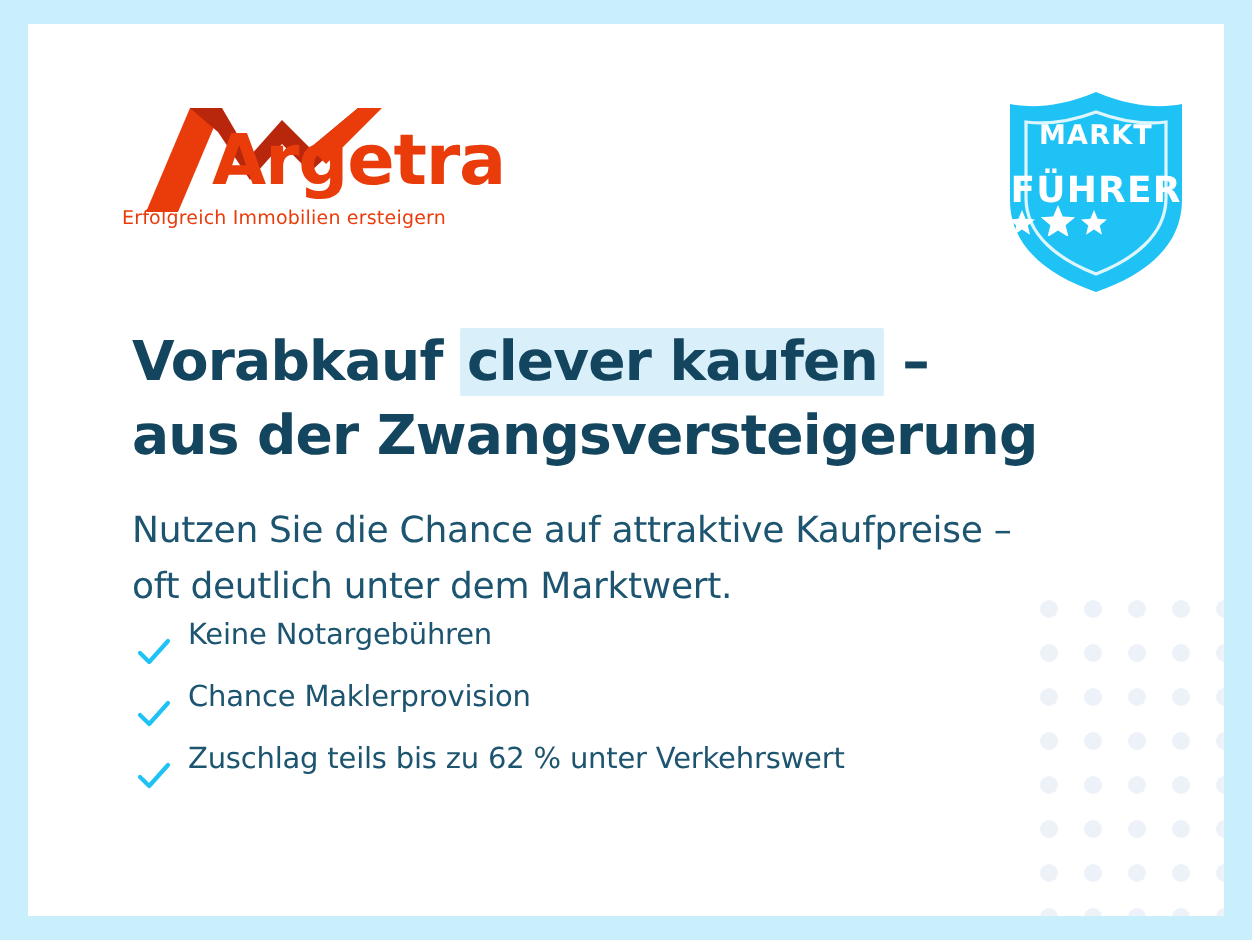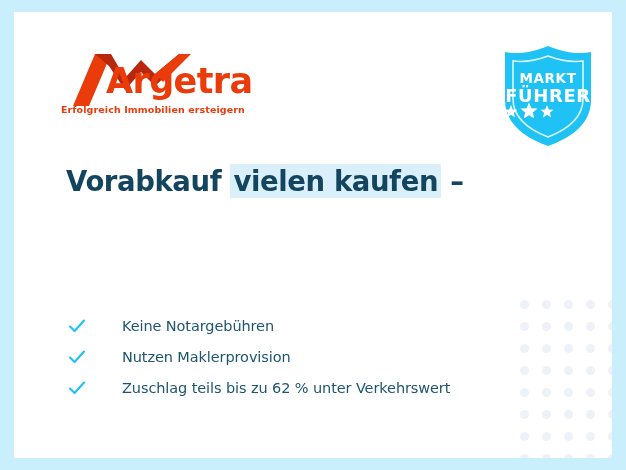--- a/index.html
+++ b/index.html
@@ -79,21 +79,21 @@
     letter-spacing: -0.6px;
     color: #ea3c0a;
     line-height: 1;
   }
   .logo-tagline {
     position: absolute;
     left: 2px;
     top: 52px;
     font-family: "DejaVu Sans", sans-serif;
     font-size: 9.5px;
-    font-weight: bold;
+    font-weight: normal;
     letter-spacing: 0.1px;
     color: #ea3c0a;
     white-space: nowrap;
   }
 
   
   .badge {
     position: absolute;
     left: 487px;
     top: 32px;
@@ -105,21 +105,21 @@
   .badge-line2 {
     position: absolute;
     left: 0;
     width: 94px;
     text-align: center;
     color: #ffffff;
     font-family: "DejaVu Sans", sans-serif;
     font-weight: bold;
     letter-spacing: 0.6px;
   }
-  .badge-line1 { top: 26px; font-size: 13.5px; }
+  .badge-line1 { top: 16px; font-size: 13.5px; }
   .badge-line2 { top: 41px; font-size: 18px; }
   .badge-stars {
     position: absolute;
     left: 0;
     top: 58px;
     width: 94px;
     text-align: center;
     color: #ffffff;
     line-height: 1;
   }
@@ -161,23 +161,21 @@
 
   
   .checklist {
     position: absolute;
     left: 54px;
     top: 298px;
     width: 460px;
   }
   .check-item {
     display: flex;
-    align-items: center;
     height: 31px;
-    gap: 28px;
   }
   .check-icon {
     width: 26px;
     flex: 0 0 26px;
     display: flex;
     align-items: center;
     justify-content: flex-start;
   }
   .check-icon svg { display: block; }
   .check-label {
@@ -262,40 +260,45 @@
       <div class="badge-stars">
         <svg width="56" height="16" viewBox="0 0 56 16" xmlns="http://www.w3.org/2000/svg">
           <polygon points="10,3 11.8,7.4 16.5,7.7 12.9,10.8 14,15.4 10,12.8 6,15.4 7.1,10.8 3.5,7.7 8.2,7.4" fill="#ffffff"></polygon>
           <polygon points="28,0.5 30.4,6.2 36.6,6.6 31.8,10.6 33.3,16.6 28,13.2 22.7,16.6 24.2,10.6 19.4,6.6 25.6,6.2" fill="#ffffff"></polygon>
           <polygon points="46,3 47.8,7.4 52.5,7.7 48.9,10.8 50,15.4 46,12.8 42,15.4 43.1,10.8 39.5,7.7 44.2,7.4" fill="#ffffff"></polygon>
         </svg>
       </div>
     </div>
 
     <h1 class="headline">
-      <span class="headline-line"><span>Vorabkauf </span><span class="hl">vielen kaufen</span><span> –</span></span>
+      <span class="headline-line"><span>Vorabkauf </span><span class="hl">clever kaufen</span><span> –</span></span>
+      <span class="headline-line">aus der Zwangsversteigerung</span>
     </h1>
 
+    <p class="subheadline">
+      <span class="sub-line">Nutzen Sie die Chance auf attraktive Kaufpreise –</span>
+      <span class="sub-line">oft deutlich unter dem Marktwert.</span>
+    </p>
 
     <ul class="checklist" style="list-style:none;margin:0;padding:0;">
       <li class="check-item">
         <span class="check-icon">
           <svg width="18" height="18" viewBox="0 0 18 18" xmlns="http://www.w3.org/2000/svg">
             <polyline points="2,9.5 6.6,14 16,3.5" fill="none" stroke="#1ec2f5" stroke-width="2.1" stroke-linecap="round" stroke-linejoin="round"></polyline>
           </svg>
         </span>
         <span class="check-label">Keine Notargebühren</span>
       </li>
       <li class="check-item">
         <span class="check-icon">
           <svg width="18" height="18" viewBox="0 0 18 18" xmlns="http://www.w3.org/2000/svg">
             <polyline points="2,9.5 6.6,14 16,3.5" fill="none" stroke="#1ec2f5" stroke-width="2.1" stroke-linecap="round" stroke-linejoin="round"></polyline>
           </svg>
         </span>
-        <span class="check-label">Nutzen Maklerprovision</span>
+        <span class="check-label">Chance Maklerprovision</span>
       </li>
       <li class="check-item">
         <span class="check-icon">
           <svg width="18" height="18" viewBox="0 0 18 18" xmlns="http://www.w3.org/2000/svg">
             <polyline points="2,9.5 6.6,14 16,3.5" fill="none" stroke="#1ec2f5" stroke-width="2.1" stroke-linecap="round" stroke-linejoin="round"></polyline>
           </svg>
         </span>
         <span class="check-label">Zuschlag teils bis zu 62 % unter Verkehrswert</span>
       </li>
     </ul>

